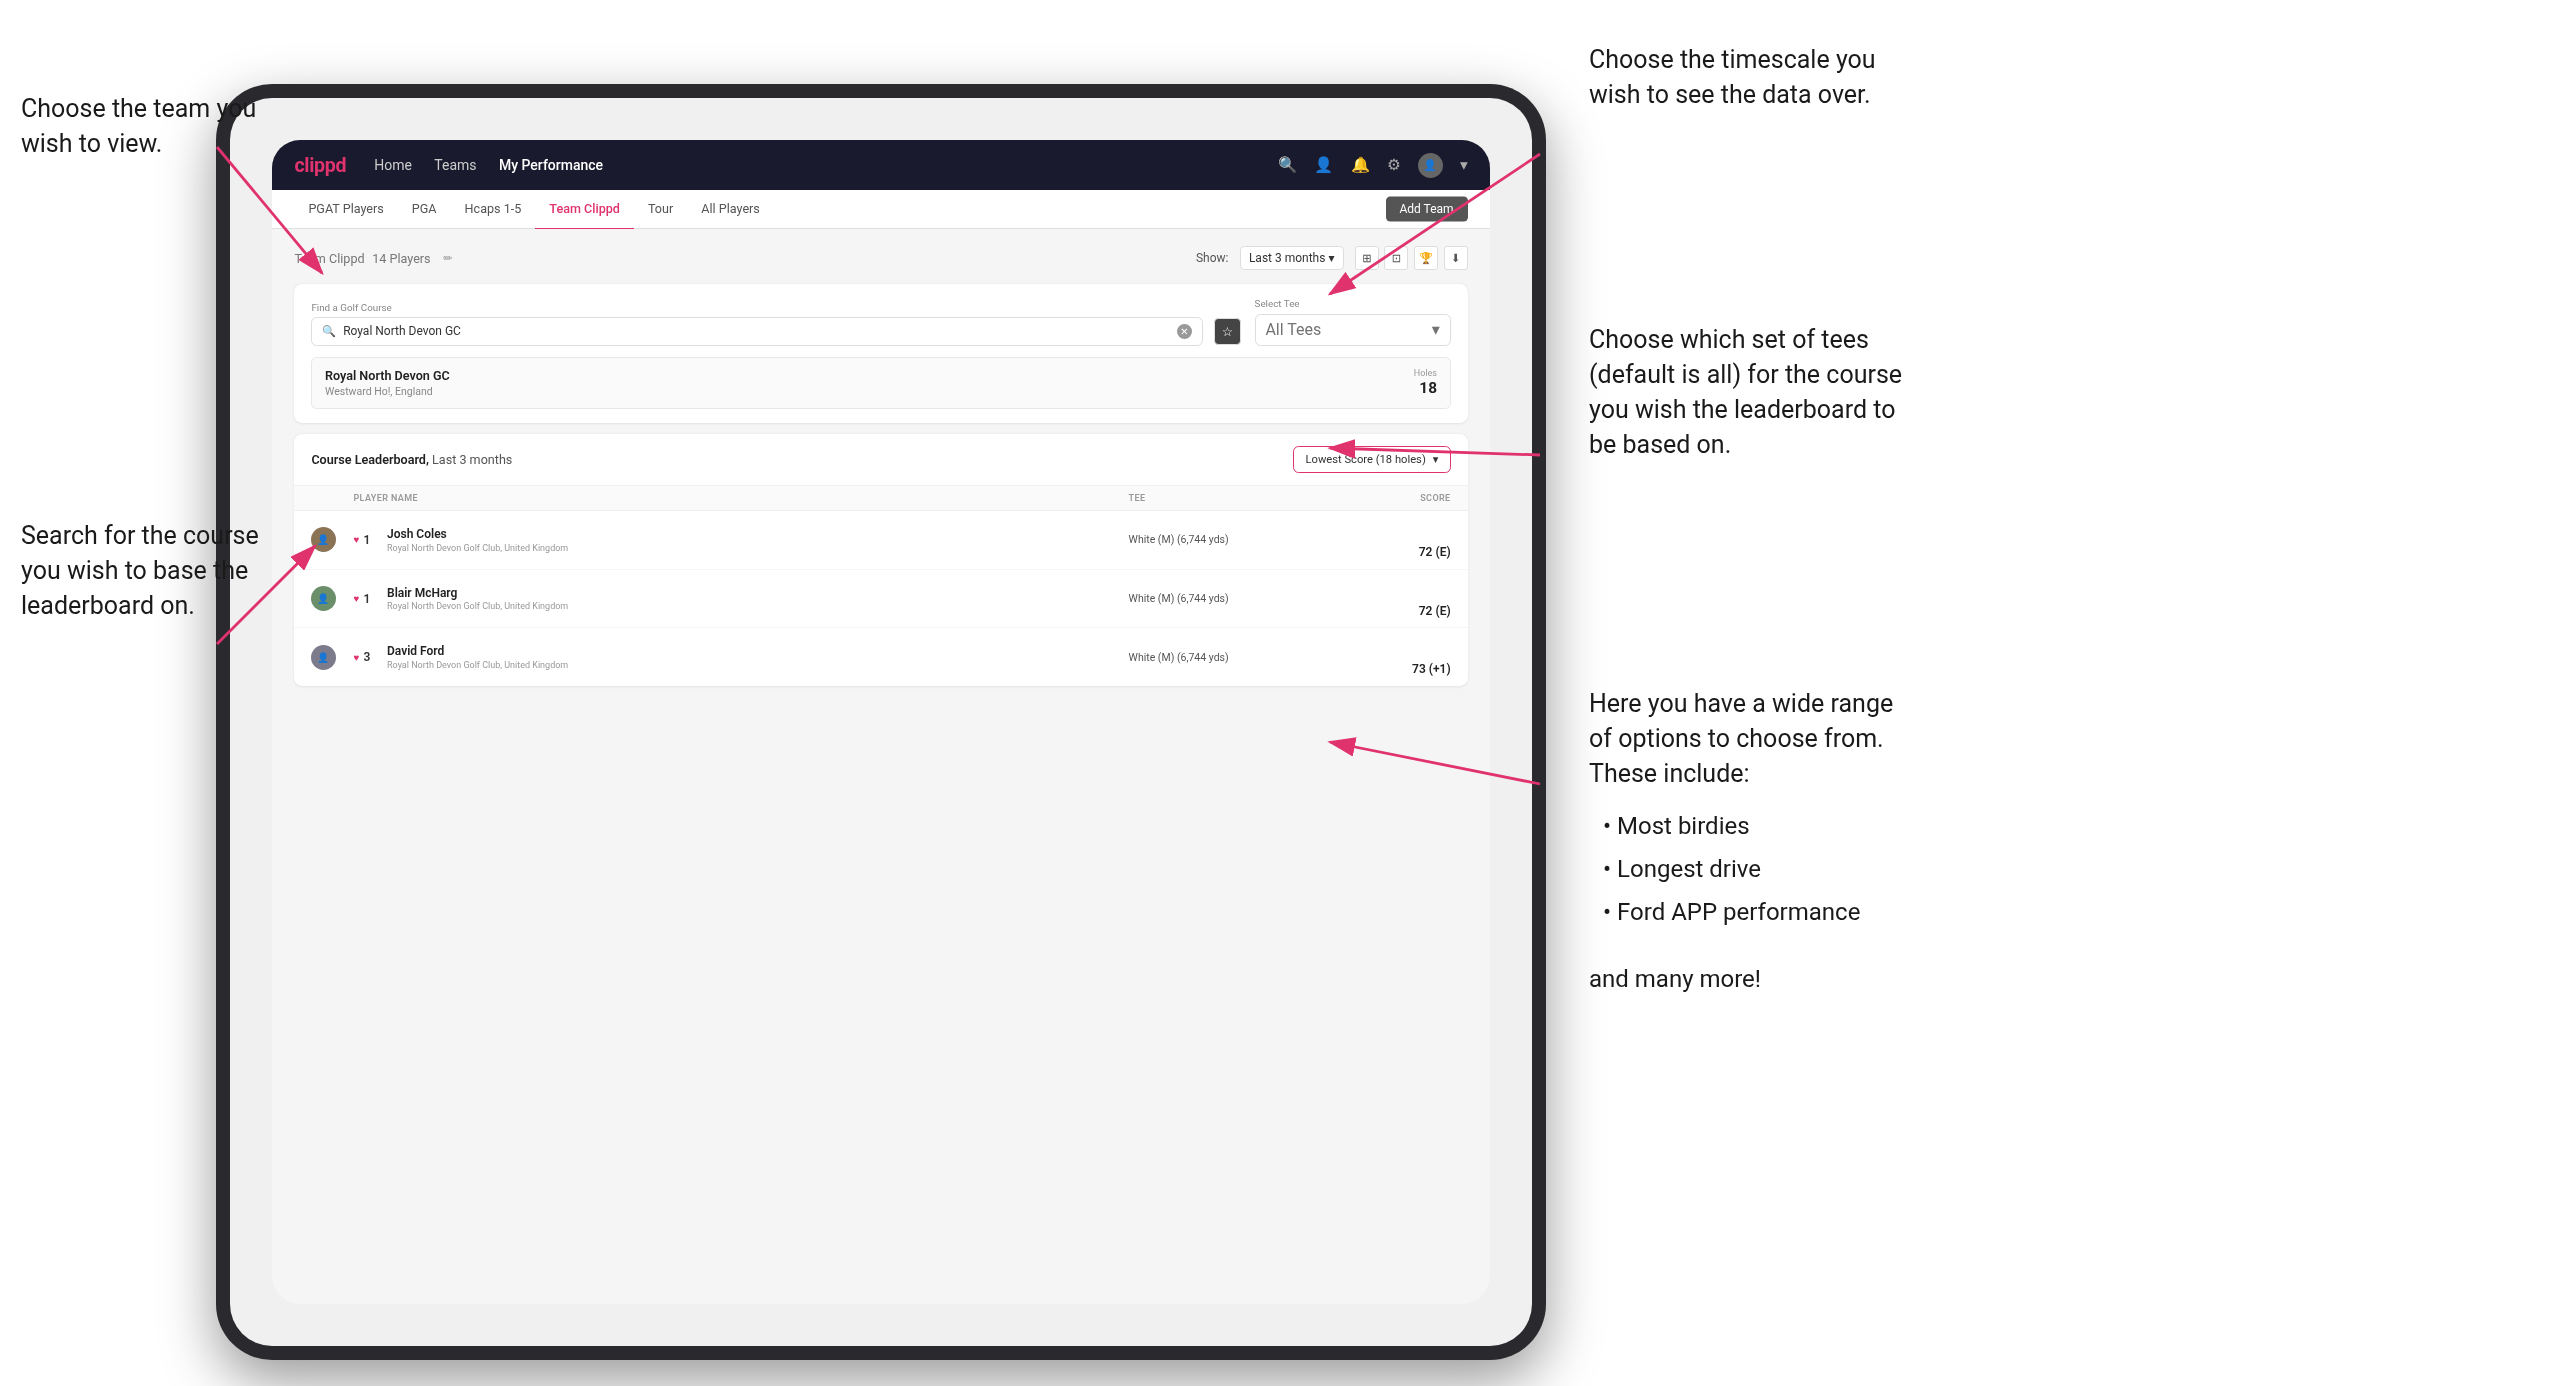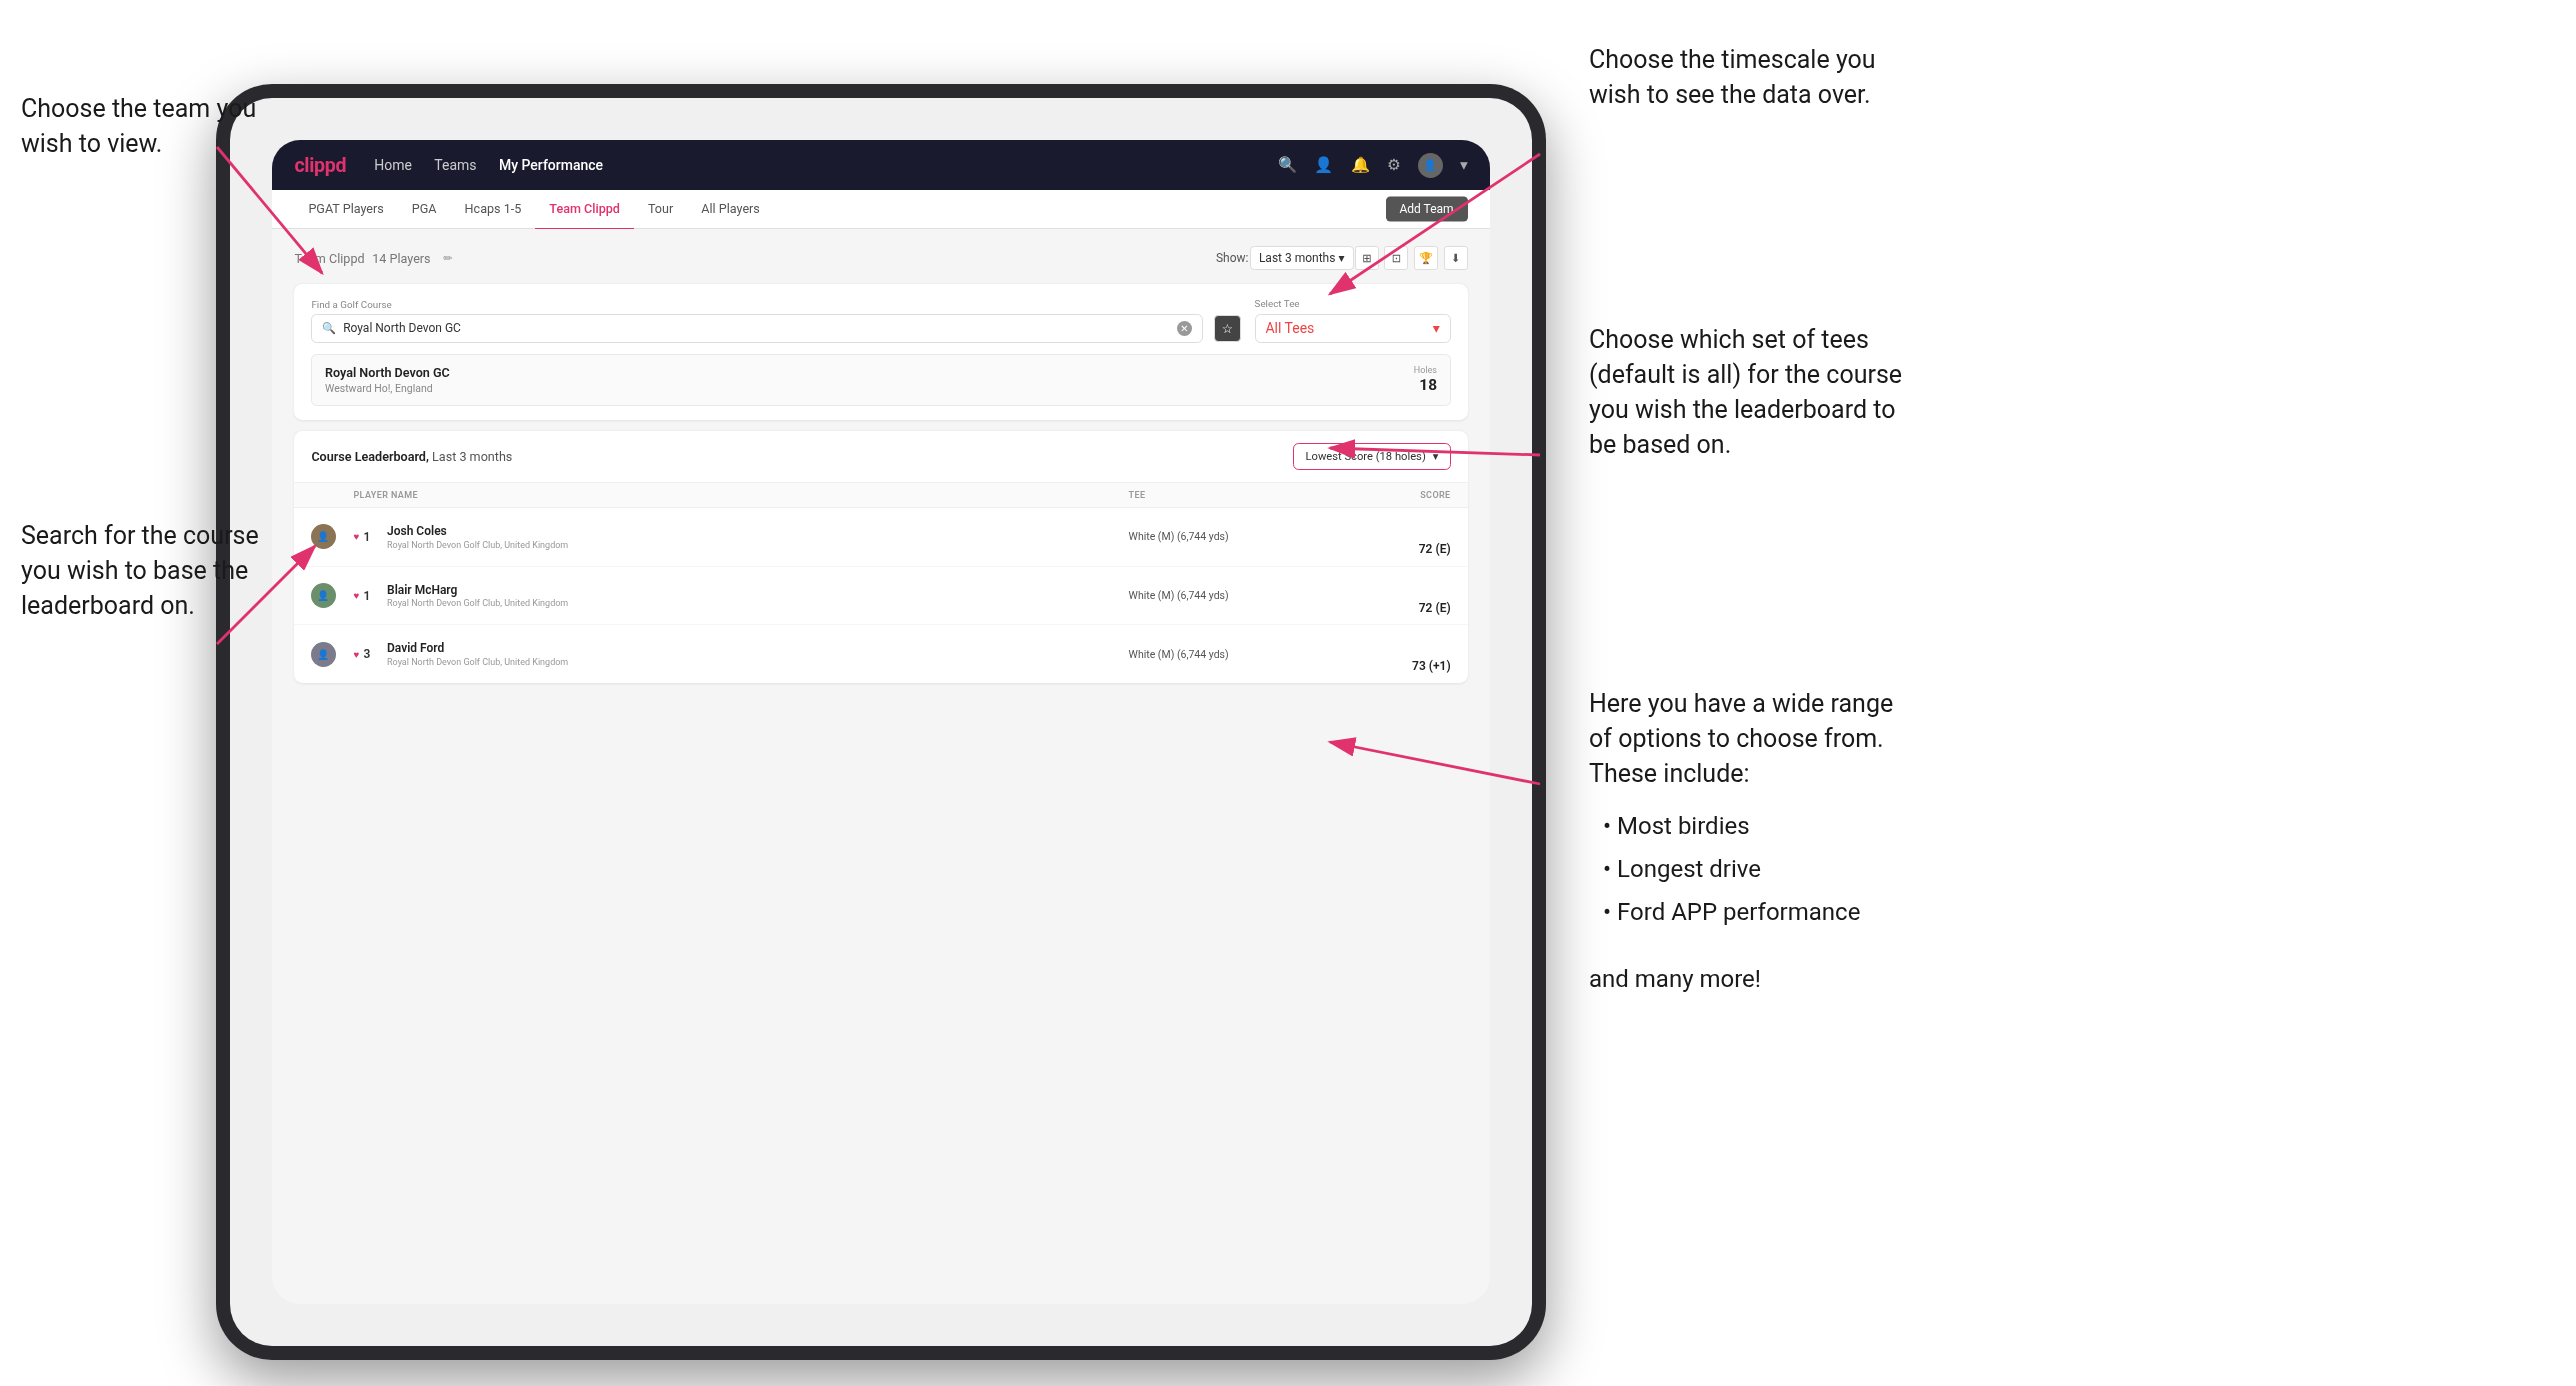--- a/index.html
+++ b/index.html
@@ -186,21 +186,21 @@
 
     .edit-icon {
       margin-left: 7px;
       color: #999;
       cursor: pointer;
     }
 
     .show-controls {
       display: flex;
       align-items: center;
-      gap: 1px;
+      gap: 11px;
     }
 
     .show-label {
       font-size: 12px;
       color: #555;
     }
 
     .show-dropdown {
       border: 0.7px solid #ddd;
       background: white;
@@ -306,22 +306,22 @@
     }
 
     .select-tee-group {
       width: 196px;
     }
 
     .tee-dropdown {
       border: 0.7px solid #ddd;
       border-radius: 5.6px;
       padding: 5.6px 9.8px;
-      font-size: 14px;
-      color: #ef4444;
+      font-size: 16px;
+      color: #737373;
       background: white;
       width: 100%;
       display: flex;
       align-items: center;
       justify-content: space-between;
       cursor: pointer;
     }
 
     
     .course-result {

